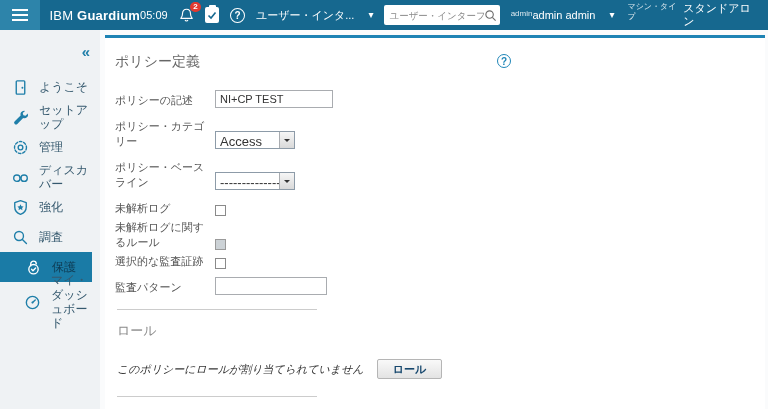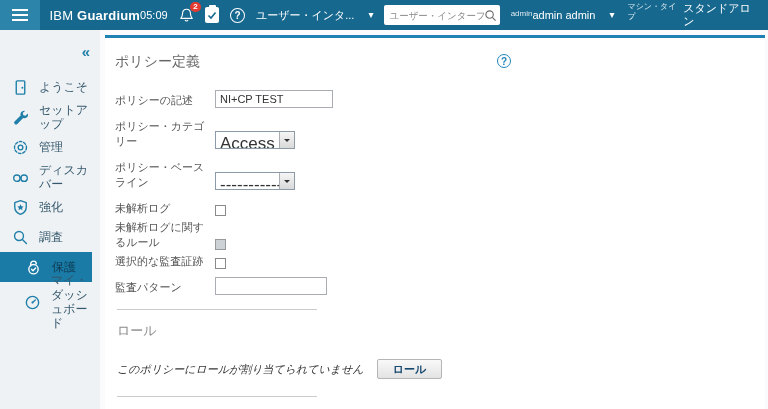--- a/index.html
+++ b/index.html
@@ -52,21 +52,21 @@
   .phelp { position:absolute; left:392px; top:16px; width:14px; height:14px; border:1.4px solid #1f86b8; border-radius:50%; color:#1f86b8; font-size:10px; font-weight:bold; display:flex; align-items:center; justify-content:center; cursor:pointer; }
 
   .form { margin-top:19px; }
   .row { display:flex; align-items:flex-end; margin-bottom:11px; }
   .row.cbrow { margin-bottom:4px; }
   .flabel { width:100px; flex:0 0 100px; font-size:11px; color:#555; }
   .txt { height:18px; border:1px solid #a9acb0; font-size:11px; color:#333; padding:0 4px; font-family:inherit; outline:none; }
   .txt.desc { width:118px; }
   .txt.audit { width:112px; }
   .wsel { width:80px; height:18px; border:1px solid #8d9ba8; background:#fff; display:flex; align-items:stretch; cursor:pointer; }
-  .wsel .val { flex:1; font-size:17px; color:#333; padding:2px 0 0 4px; overflow:hidden; white-space:nowrap; }
+  .wsel .val { flex:1; font-size:13px; color:#333; padding:2px 0 0 4px; overflow:hidden; white-space:nowrap; }
   .wsel .arr { width:15px; background:linear-gradient(#f6f6f6,#d9d9d9); border-left:1px solid #a9acb0; display:flex; align-items:center; justify-content:center; }
   .wsel .arr::after { content:""; border:3.5px solid transparent; border-top-color:#333; margin-top:4px; }
   .cb { width:11px; height:11px; border:1px solid #8a8a8a; background:#fff; cursor:pointer; }
   .cb.dis { background:#ccd2d6; border-color:#9a9a9a; cursor:default; }
 
   .divider { width:200px; border-top:1px solid #ccc; margin-left:2px; }
   .d1 { margin-top:14px; }
   .d2 { margin-top:17px; }
   .rheading { font-size:13px; color:#8a8a8a; margin:12px 0 0 2px; }
   .rolerow { display:flex; align-items:center; margin:19px 0 0 2px; }

